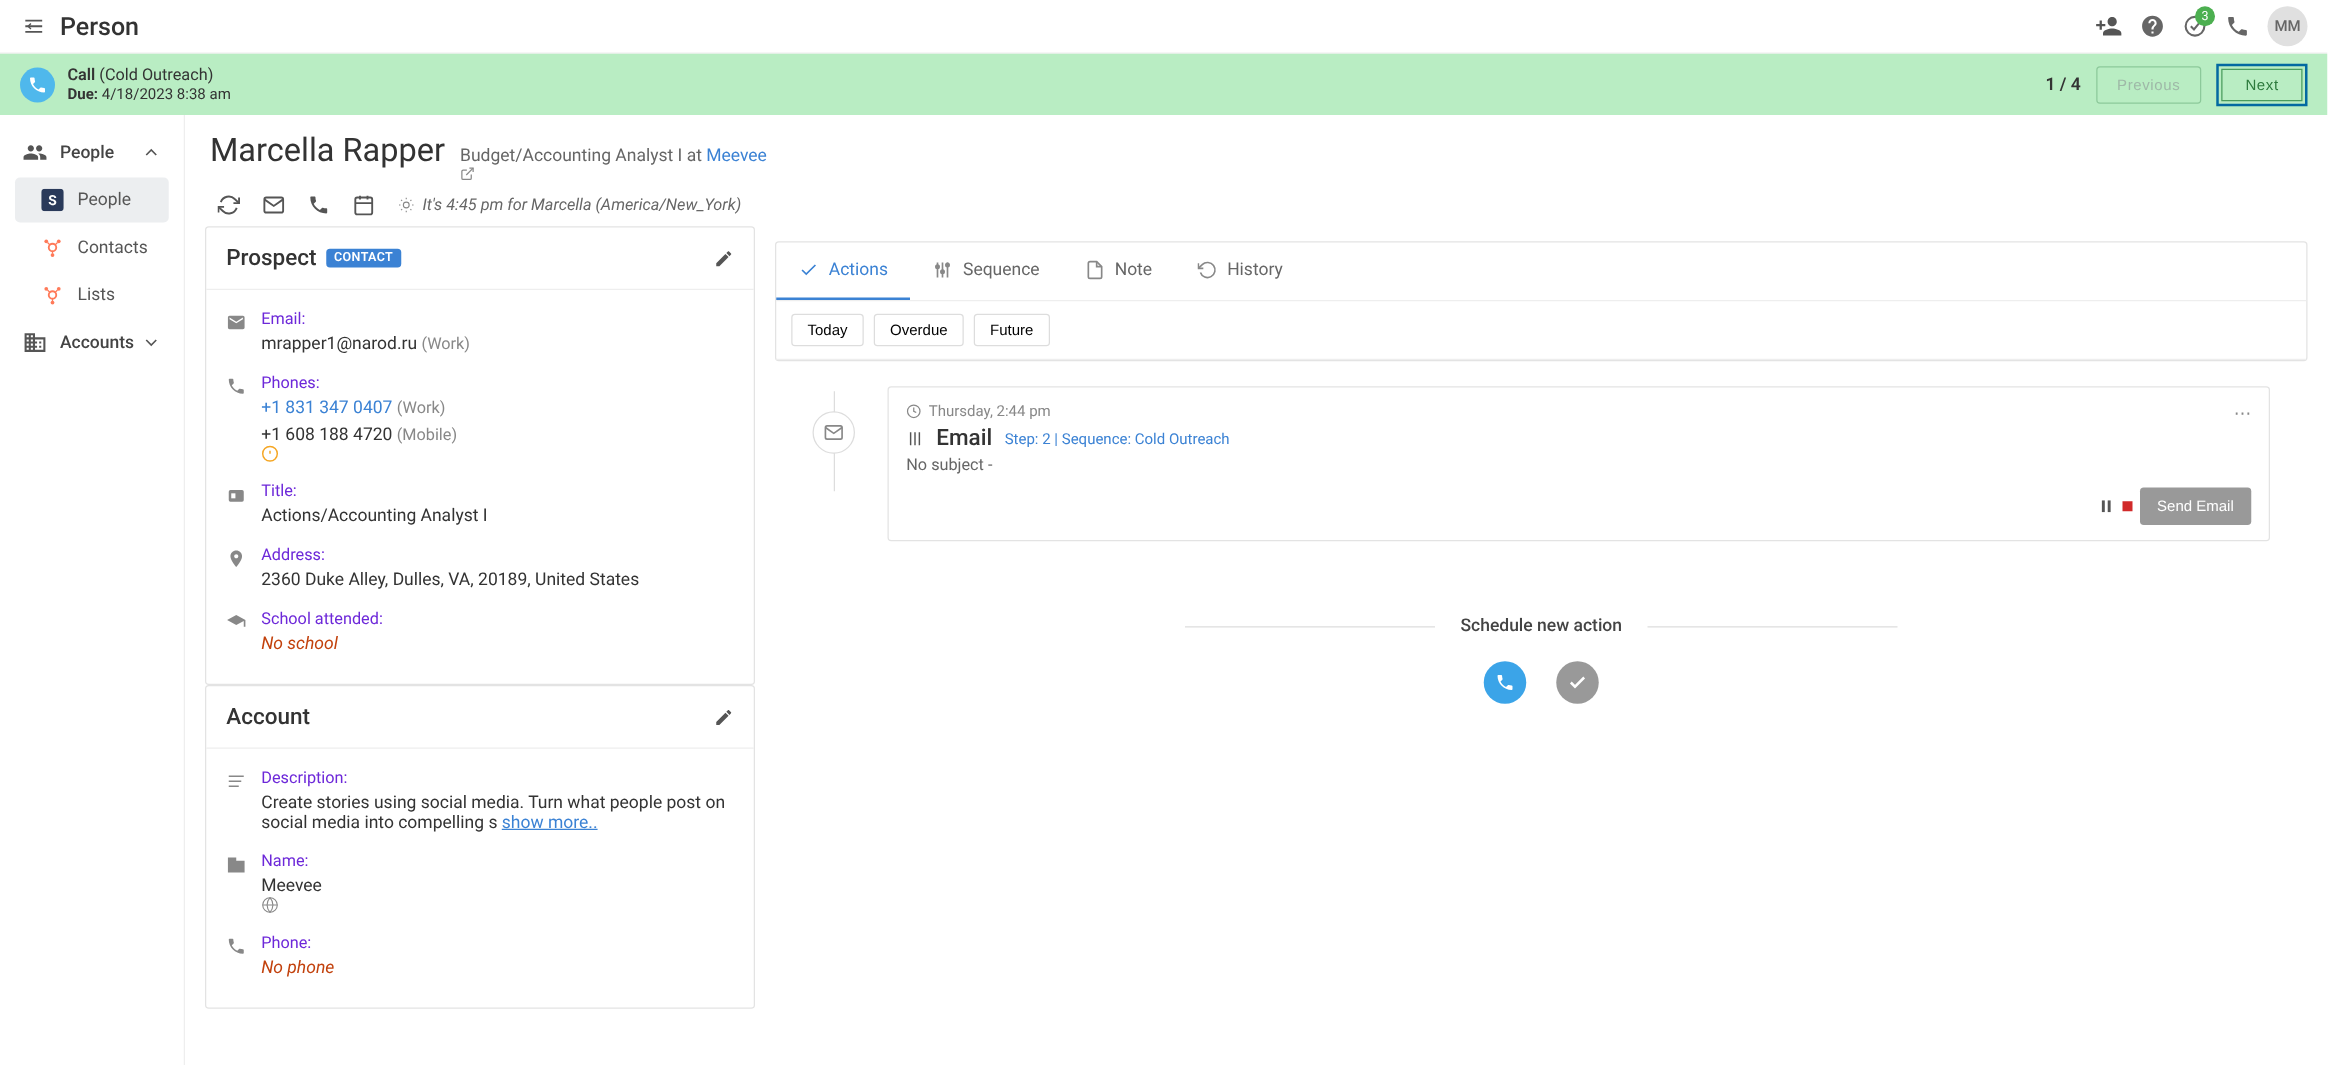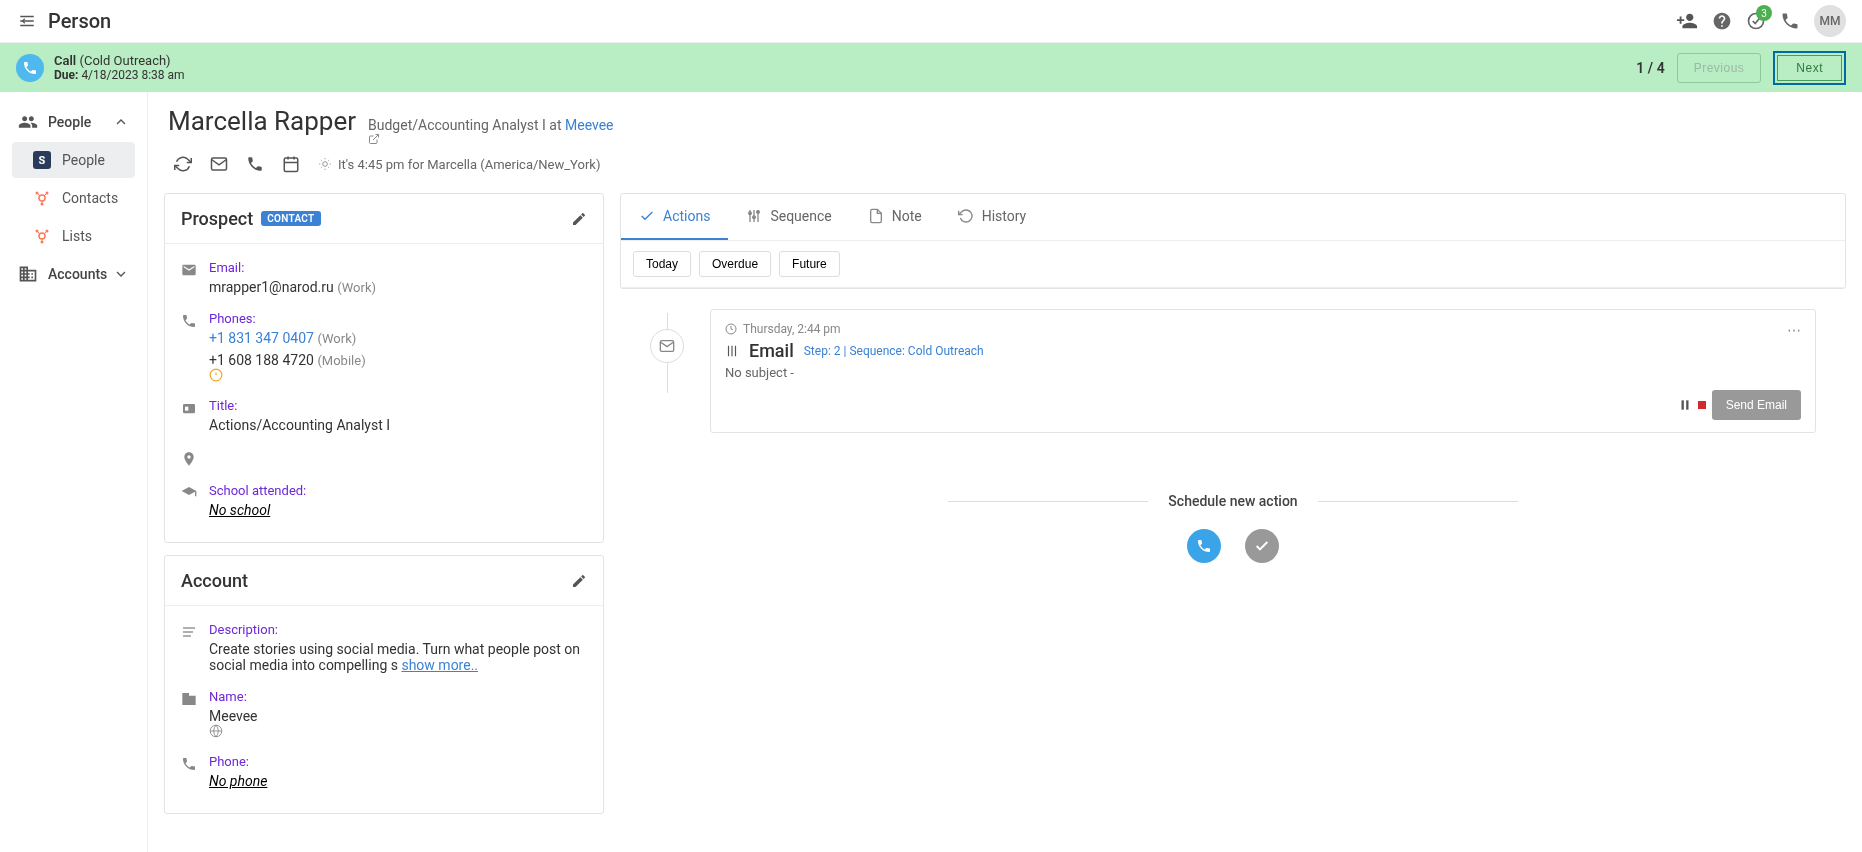--- a/index.html
+++ b/index.html
@@ -27,40 +27,40 @@
 .side-group .chev { margin-left: auto; }
 .side-item { display: flex; align-items: center; padding: 8px 10px 8px 20px; margin: 2px 4px; border-radius: 4px; color: #555; cursor: pointer; font-size: 14px; }
 .side-item.active { background: #eceef0; }
 .side-item .sicon { width: 20px; height: 20px; margin-right: 10px; display: flex; align-items: center; justify-content: center; }
 .content { flex: 1; overflow-y: auto; background: #fff; display: flex; flex-direction: column; }
 .person-header { padding: 14px 20px 8px; }
 .person-name-row { display: flex; align-items: baseline; gap: 12px; margin-bottom: 10px; }
 .person-name { font-size: 26px; font-weight: 400; color: #333; }
 .person-role { font-size: 14px; color: #666; }
 .person-role a { color: #3b82d4; text-decoration: none; }
-.person-toolbar { display: flex; align-items: center; gap: 18px; padding-left: 6px; }
+.person-toolbar { display: flex; align-items: center; gap: 18px; padding-left: 6px; font-style: italic; }
 .tool-icon { cursor: pointer; color: #555; }
 .time-info { color: #666; font-size: 13px; display: flex; align-items: center; gap: 6px; }
 .columns { display: flex; gap: 16px; padding: 0 16px 16px; }
 .col-left { width: 440px; }
 .col-right { flex: 1; }
-.card { border: 1px solid #e3e3e3; border-radius: 3px; background: #fff; margin-top: 12px; }
+.card { border: 1px solid #e3e3e3; border-radius: 3px; background: #fff; }
 .card-header { display: flex; align-items: center; padding: 14px 16px; border-bottom: 1px solid #eee; }
 .card-title { font-size: 18px; font-weight: 500; }
 .chip { background: #3b82d4; color: #fff; font-size: 10px; font-weight: 600; padding: 2px 6px; border-radius: 3px; margin-left: 8px; letter-spacing: 0.3px; }
 .edit-icon { margin-left: auto; cursor: pointer; color: #555; }
 .card-body { padding: 8px 16px 16px; }
 .field { display: flex; align-items: flex-start; padding: 8px 0; gap: 10px; }
 .field-icon { width: 18px; color: #888; flex-shrink: 0; margin-top: 2px; }
 .field-content { flex: 1; }
 .field-label { font-size: 13px; color: #6d28d9; margin-bottom: 4px; }
 .field-value { font-size: 14px; color: #333; }
 .field-value .meta { color: #888; font-size: 13px; }
 .field-value.link { color: #3b82d4; }
-.field-value .italic { font-style: italic; color: #000000; text-decoration: underline; }
+.field-value .italic { font-style: italic; color: #c2410c; }
 .tabs { display: flex; border-bottom: 1px solid #eee; }
 .tab { display: flex; align-items: center; gap: 8px; padding: 14px 18px; color: #666; cursor: pointer; font-size: 14px; border-bottom: 2px solid transparent; }
 .tab.active { color: #3b82d4; border-bottom-color: #3b82d4; }
 .filter-row { padding: 10px 12px; border-bottom: 1px solid #eee; display: flex; gap: 8px; }
 .filter-btn { border: 1px solid #ddd; background: #fff; padding: 5px 12px; border-radius: 3px; font-size: 12px; cursor: pointer; }
 .timeline { padding: 20px 30px; position: relative; }
 .timeline-node { position: absolute; left: 30px; top: 40px; width: 34px; height: 34px; border-radius: 50%; background: #fff; border: 1px solid #ddd; display: flex; align-items: center; justify-content: center; color: #888; }
 .timeline-line { position: absolute; left: 47px; top: 24px; width: 1px; height: 80px; background: #ddd; }
 .action-card { margin-left: 60px; border: 1px solid #e3e3e3; border-radius: 3px; padding: 12px 14px; }
 .action-time { color: #888; font-size: 12px; display: flex; align-items: center; gap: 6px; }
@@ -316,20 +316,24 @@
                 <div class="field-label">Title:</div>
                 <div class="field-value">Actions/Accounting Analyst I</div>
               </div>
             </div>
             <div class="field">
               <span class="field-icon">
                   <svg width="16" height="16" viewBox="0 0 24 24" fill="#888">
                     <path d="M12 2C8.13 2 5 5.13 5 9c0 5.25 7 13 7 13s7-7.75 7-13c0-3.87-3.13-7-7-7zm0 9.5c-1.38 0-2.5-1.12-2.5-2.5s1.12-2.5 2.5-2.5 2.5 1.12 2.5 2.5-1.12 2.5-2.5 2.5z"></path>
                   </svg>
                 </span>
+              <div class="field-content">
+                <div class="field-label">Address:</div>
+                <div class="field-value">2360 Duke Alley, Dulles, VA, 20189, United States</div>
+              </div>
             </div>
             <div class="field">
               <span class="field-icon">
                   <svg width="16" height="16" viewBox="0 0 24 24" fill="#888">
                     <path d="M12 3L1 9l11 6 9-4.91V17h2V9L12 3z"></path>
                   </svg>
                 </span>
               <div class="field-content">
                 <div class="field-label">School attended:</div>
                 <div class="field-value"><span class="italic">No school</span></div>

